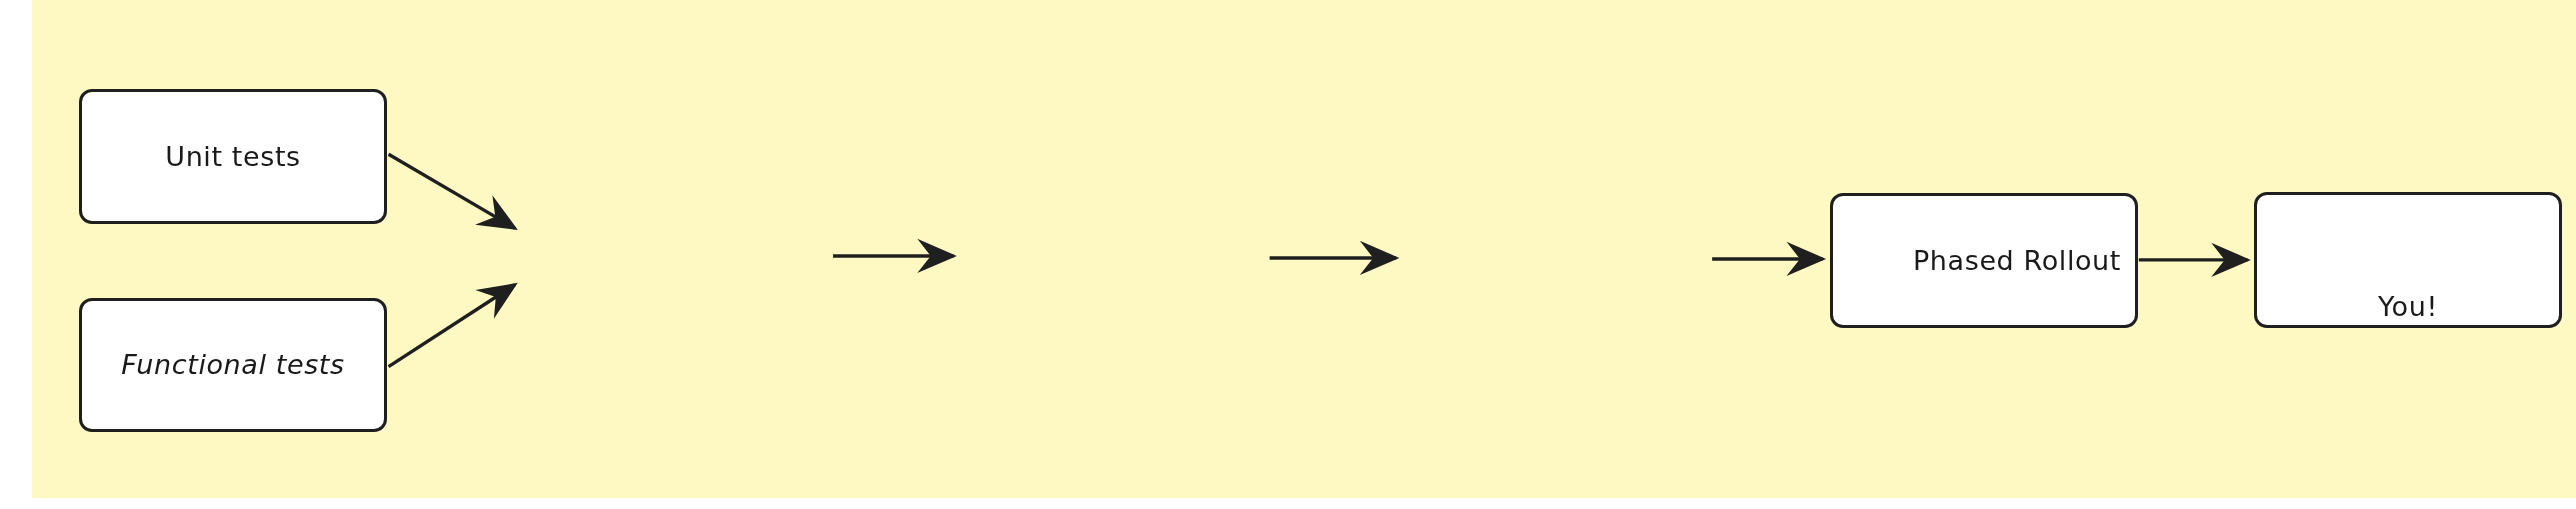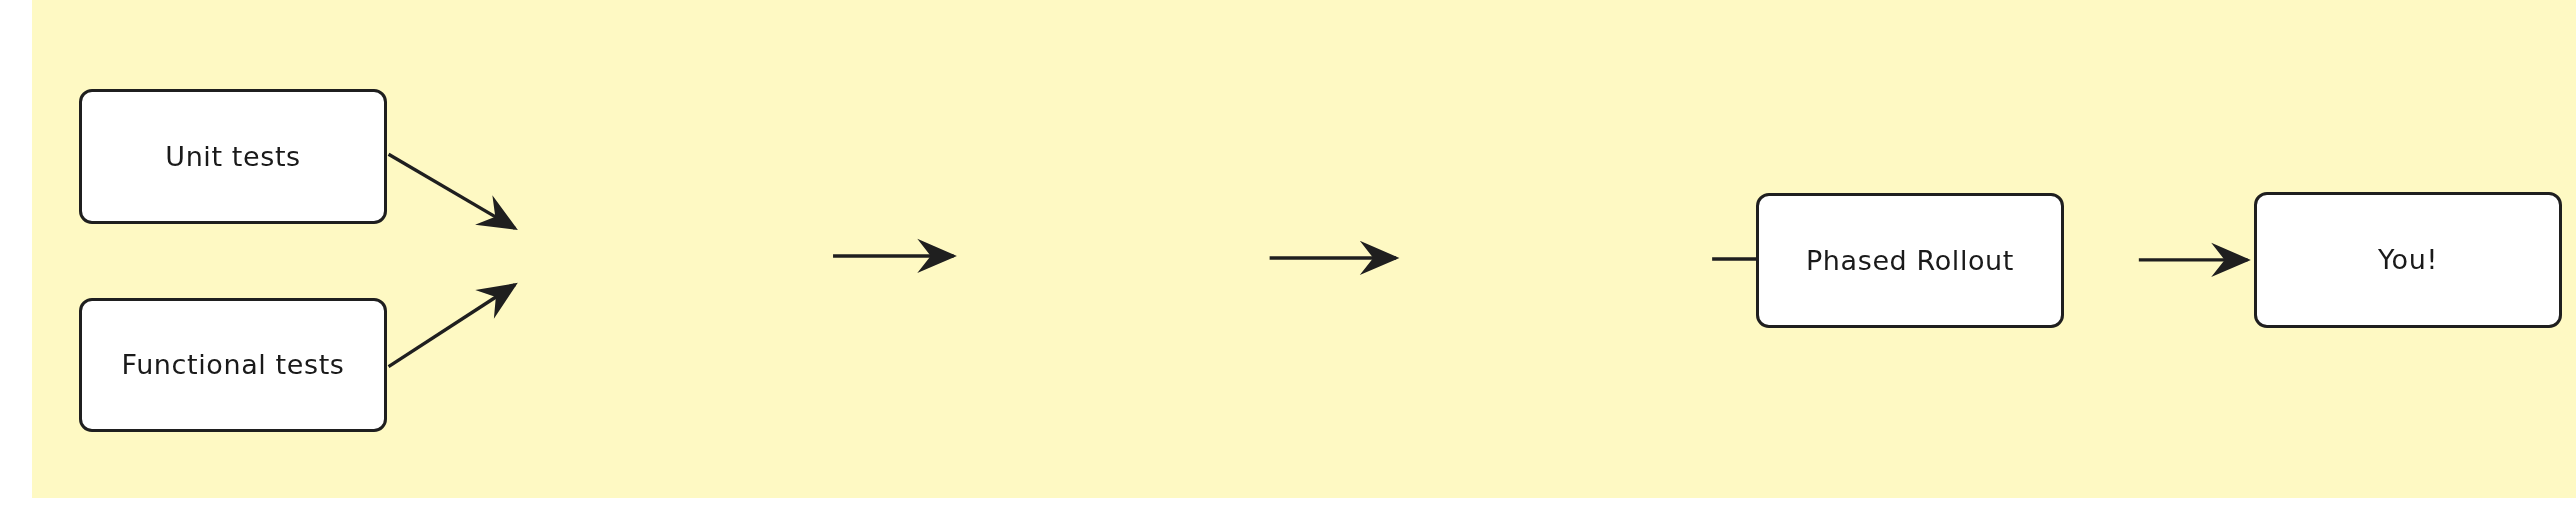--- a/index.html
+++ b/index.html
@@ -81,29 +81,29 @@
 
     <g>
       <line x1="2133" y1="263" x2="2243" y2="263" stroke="#1f1f1f" stroke-width="3.4" marker-end="url(#arrowhead)"></line>
     </g>
   </svg>
 
   <div class="node" style="left:47px; top:89px; width:308px; height:135px;">
     <span class="node-label">Unit tests</span>
   </div>
 
-  <div class="node" style="left:47px; top:298px; width:308px; height:134px;">
+  <div class="node" style="left:47px; top:298px; width:308px; height:134px;font-style:italic;">
     <span class="node-label">Functional tests</span>
   </div>
 
 
 
 
-  <div class="node" style="left:1724px; top:193px; width:308px; height:135px;">
+  <div class="node" style="left:1798px; top:193px; width:308px; height:135px;justify-content:flex-end;">
     <span class="node-label">Phased Rollout</span>
   </div>
 
-  <div class="node" style="left:2222px; top:192px; width:308px; height:136px;">
+  <div class="node" style="left:2222px; top:192px; width:308px; height:136px;align-items:flex-end;">
     <span class="node-label">You!</span>
   </div>
 
 </div>
 
 
 </body></html>

